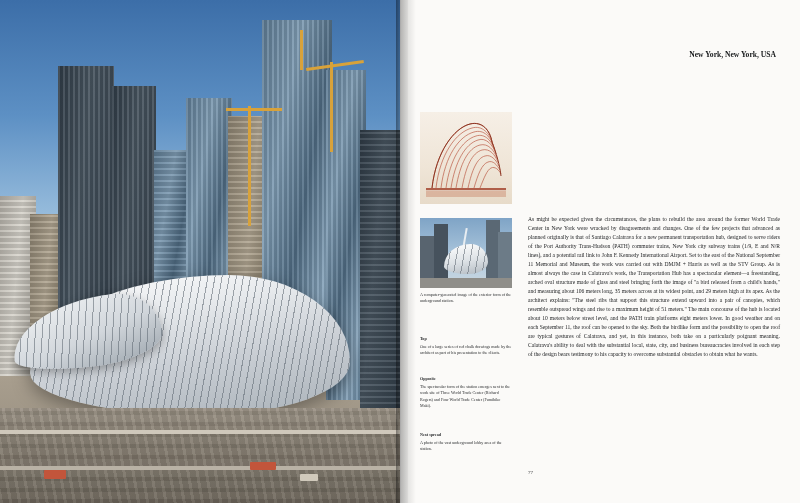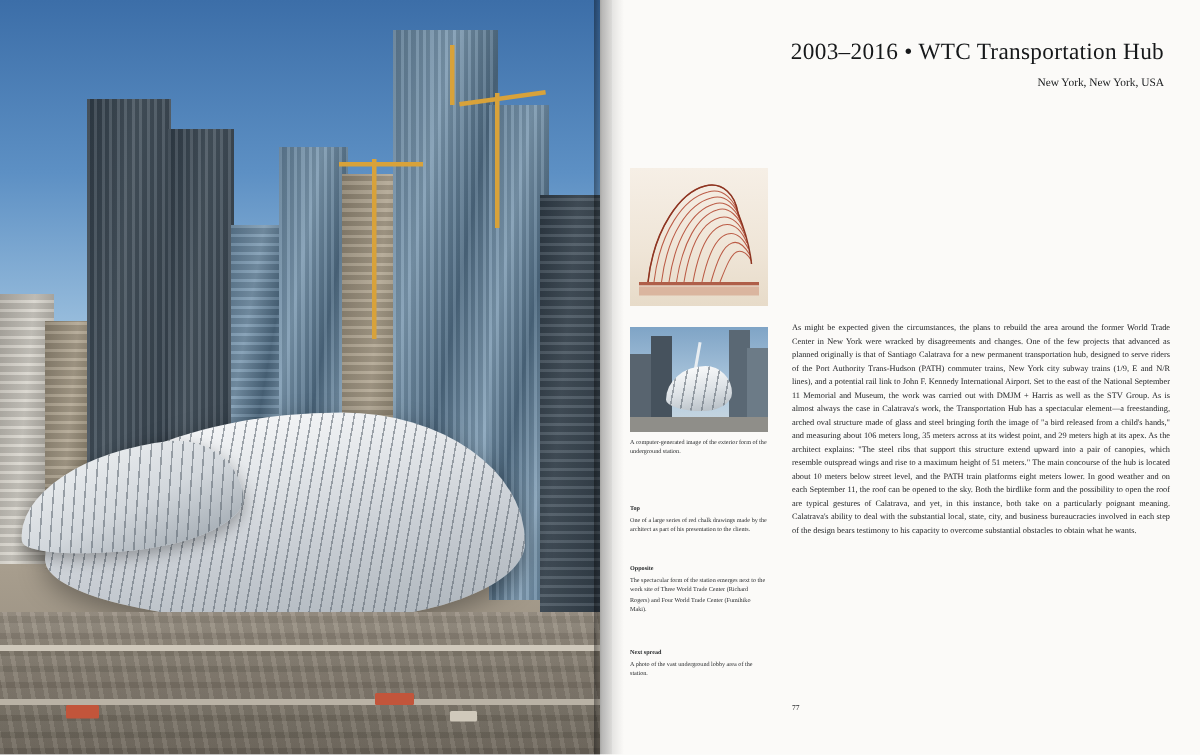--- a/index.html
+++ b/index.html
@@ -163,21 +163,21 @@
     font-size: 15.5px;
     letter-spacing: 0.2px;
     color: #16181a;
     text-align: right;
     white-space: nowrap;
   }
   .subtitle {
     position: absolute;
     right: 24px; top: 50px;
     font-size: 7.6px;
-    font-weight: normal;
+    font-weight: bold;
     color: #16181a;
     white-space: nowrap;
   }
 
   .sketch {
     position: absolute;
     left: 20px; top: 112px;
     width: 92px; height: 92px;
     background: linear-gradient(180deg, #f6efe6 0%, #efe5d7 60%, #e7dbc9 100%);
     overflow: hidden;
@@ -307,21 +307,20 @@
       <div class="equip" style="left:44px; top:470px; width:22px; height:9px;"></div>
       <div class="equip" style="left:250px; top:462px; width:26px; height:8px;"></div>
       <div class="equip" style="left:300px; top:474px; width:18px; height:7px; background:#d0c9bb;"></div>
     </div>
   </div>
 
   <div class="gutter"></div>
 
   <div class="page-right">
 
-    <div class="title">2003–2016 • WTC Transportation Hub</div>
     <div class="subtitle">New York, New York, USA</div>
 
     <div class="sketch">
       <svg viewBox="0 0 92 92" width="92" height="92">
         <g stroke="#b2442d" stroke-width="0.7" fill="none" opacity="0.85">
           <path d="M12 76 C16 40 34 16 50 12 C62 9 70 18 72 30"></path>
           <path d="M16 76 C20 42 36 20 52 16 C62 13 70 21 73 33"></path>
           <path d="M21 76 C25 44 39 24 54 20 C64 17 71 25 74 36"></path>
           <path d="M26 76 C30 47 42 28 56 24 C65 21 72 29 75 39"></path>
           <path d="M31 76 C35 50 45 32 58 28 C66 25 73 33 76 42"></path>

